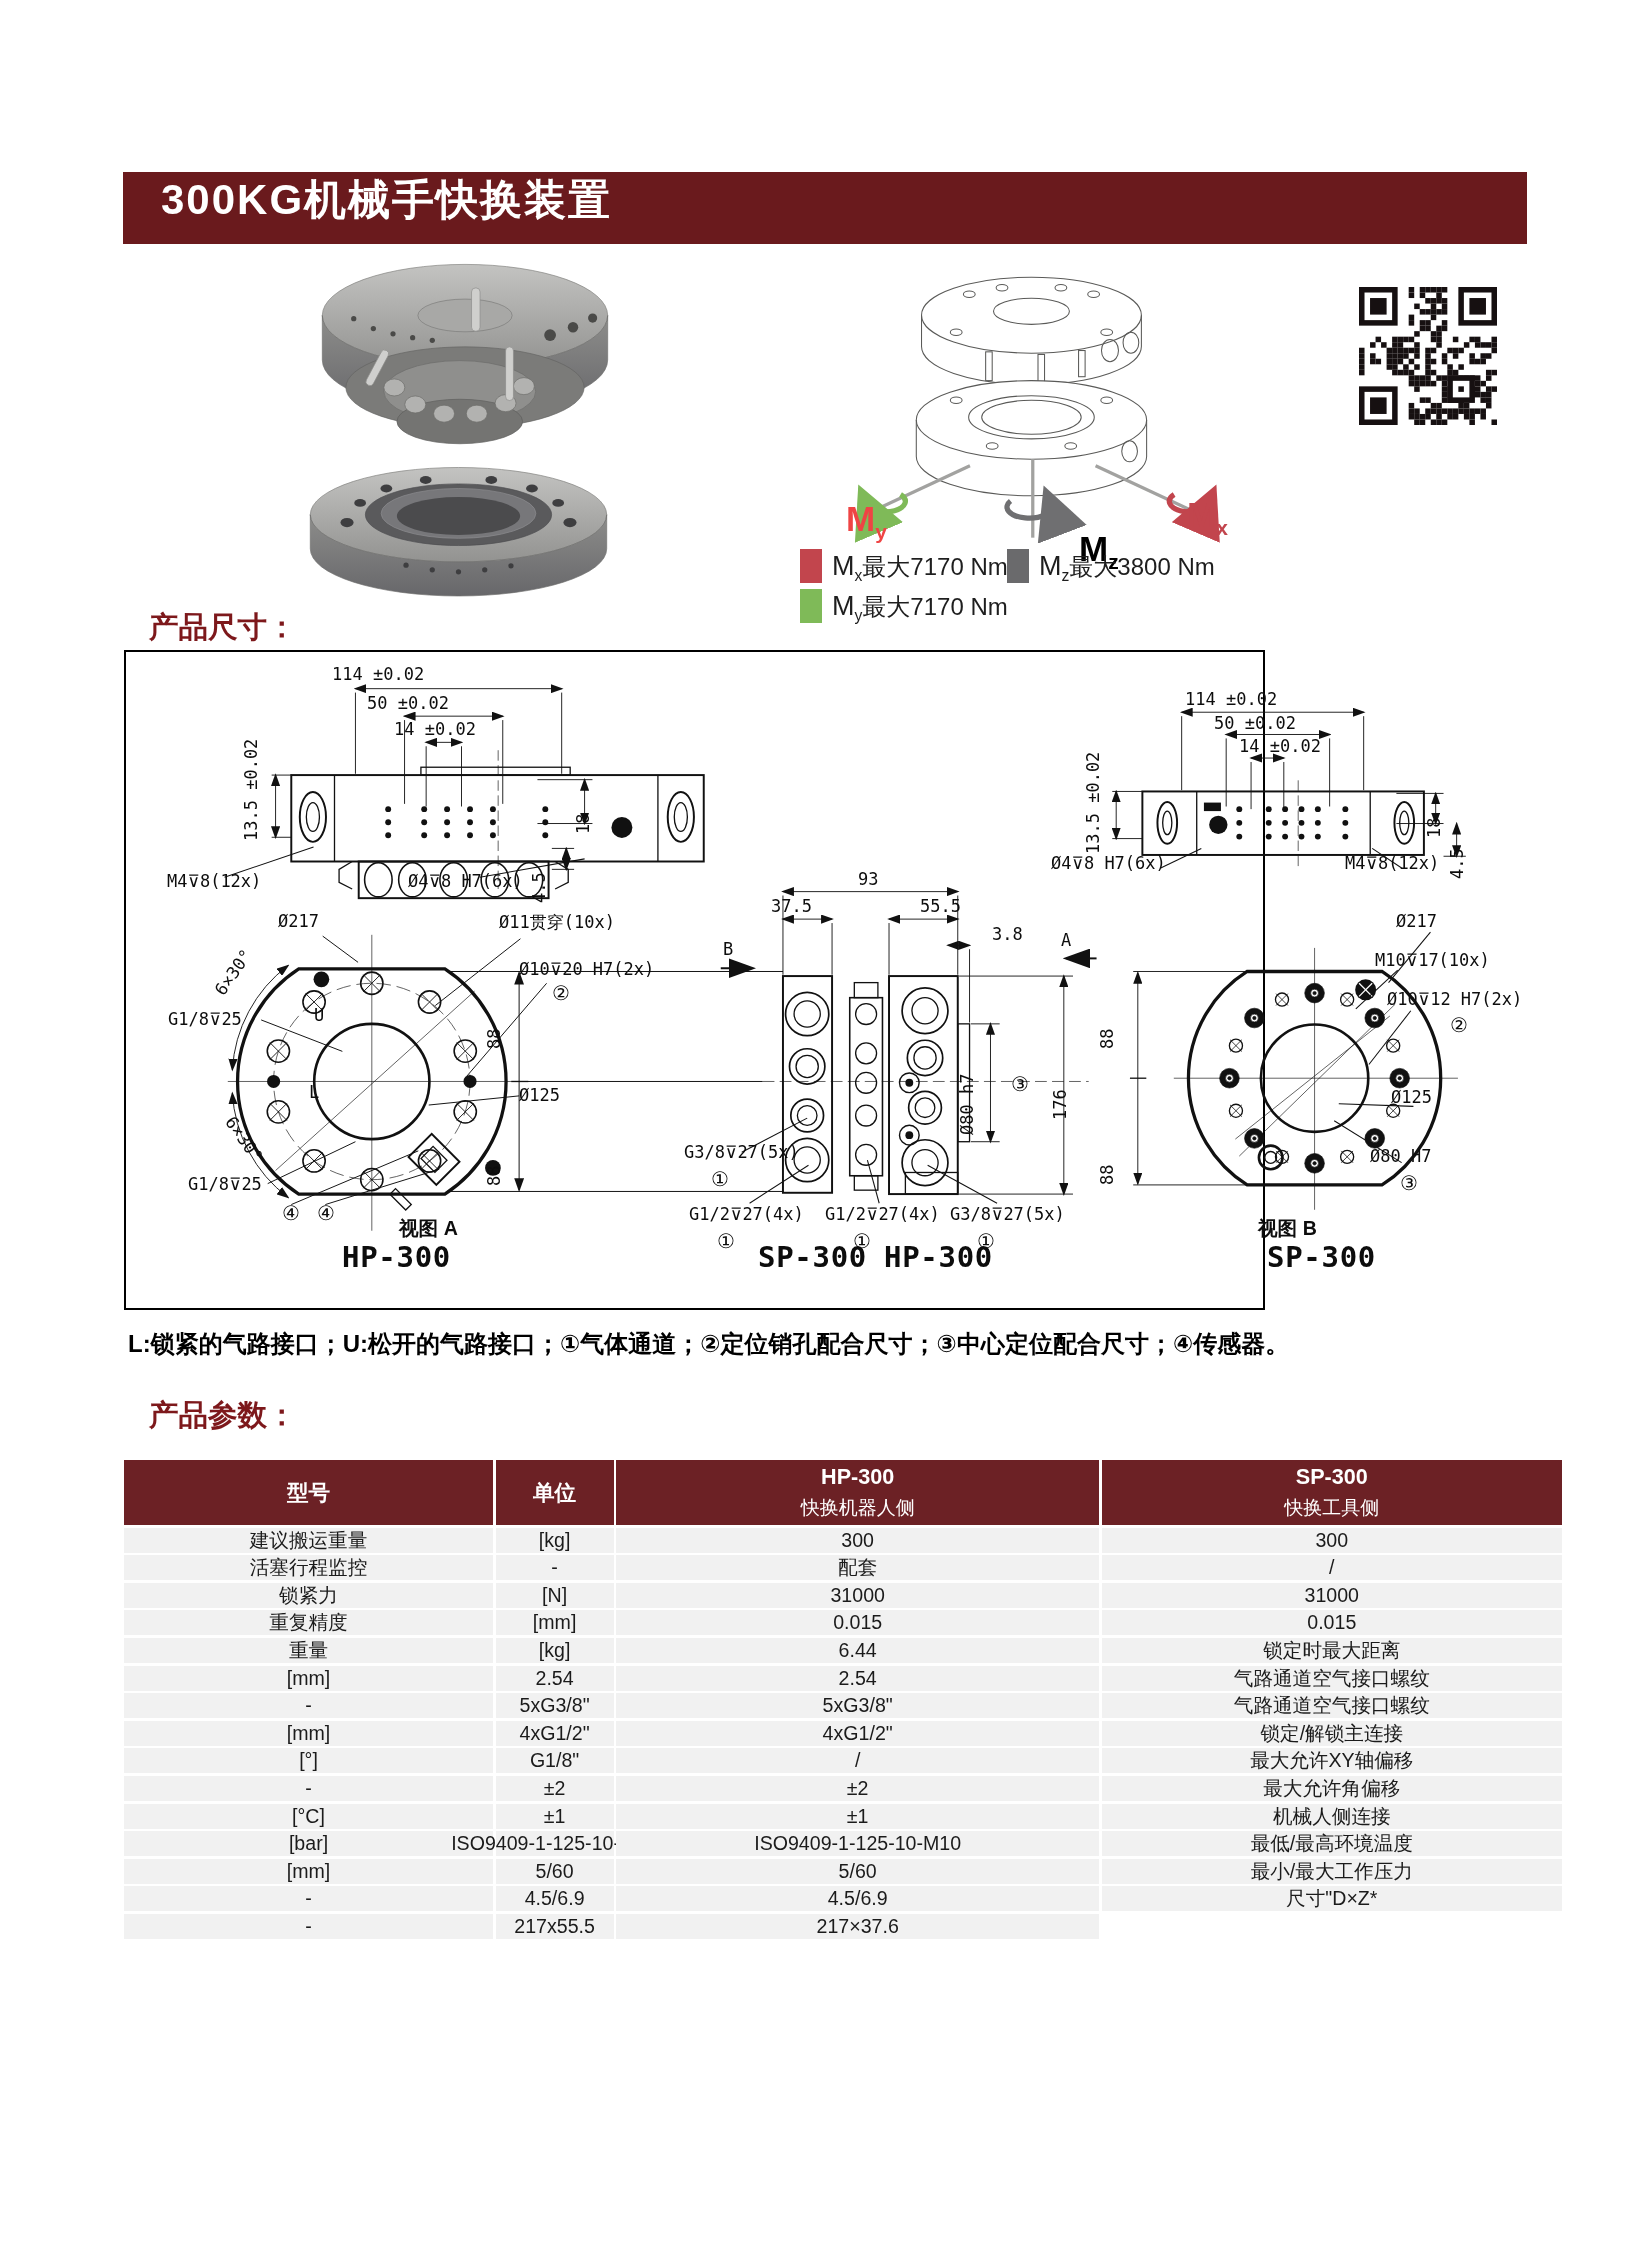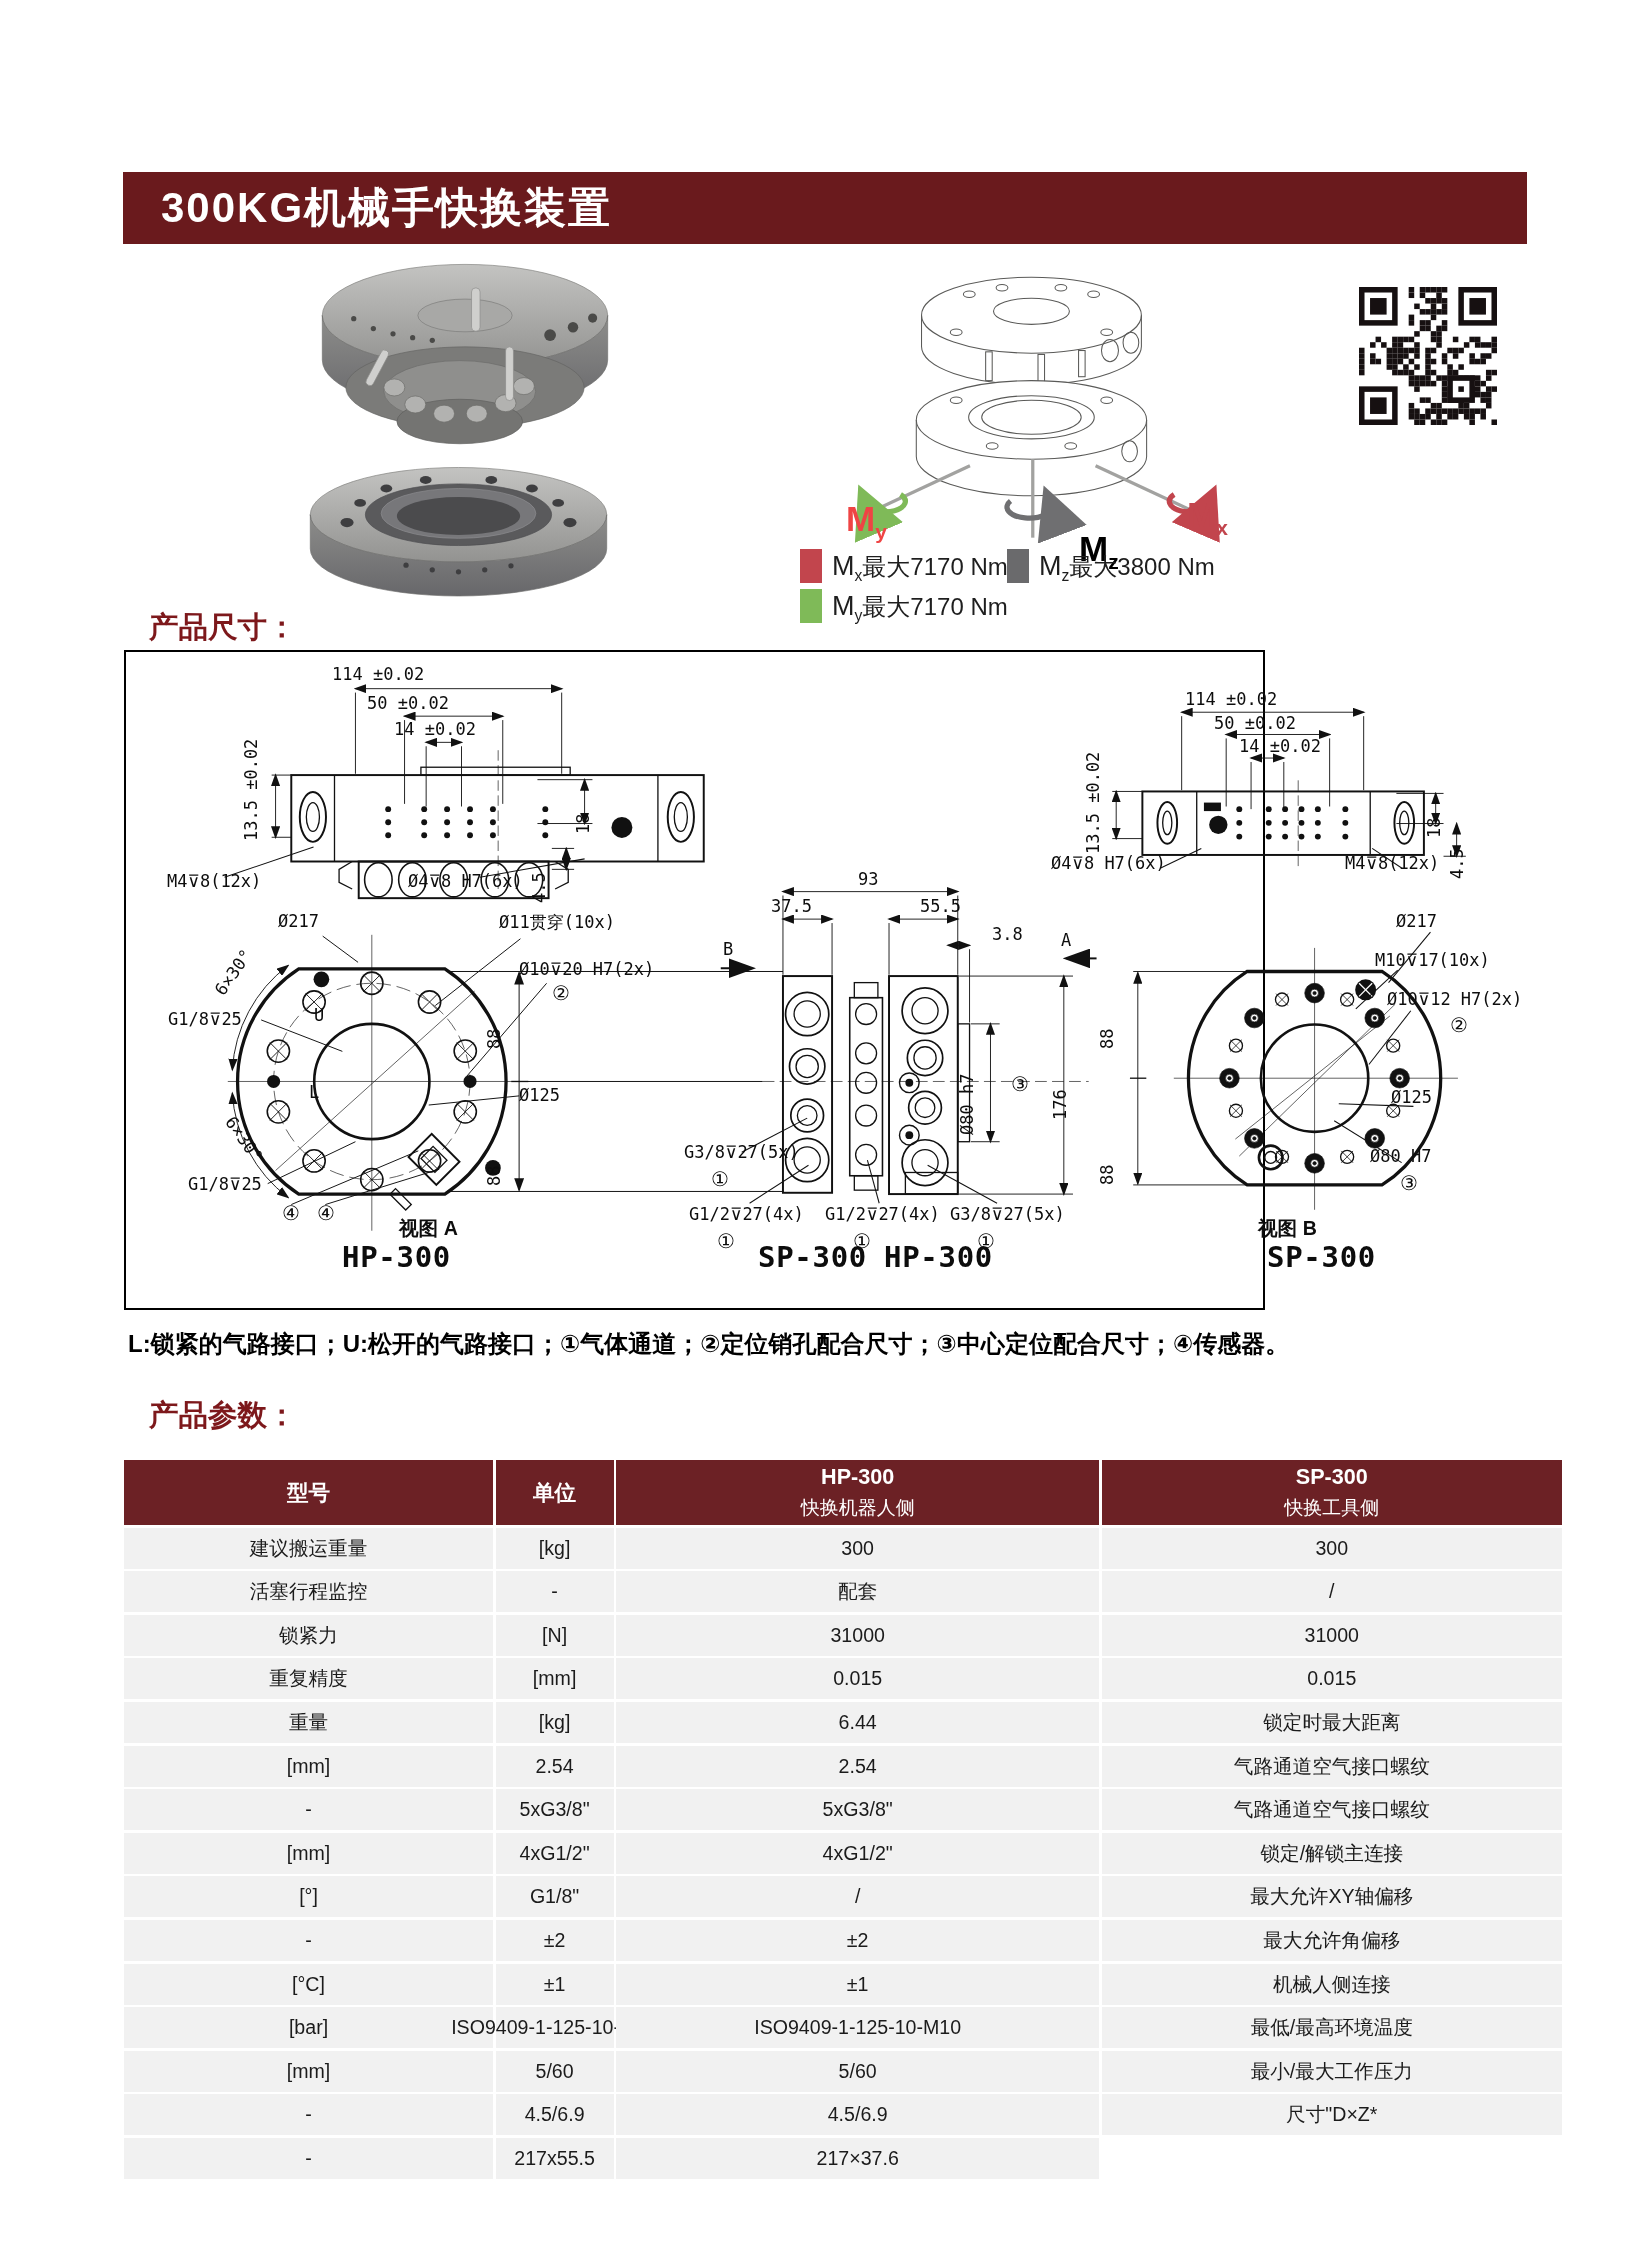--- a/index.html
+++ b/index.html
@@ -1,20 +1,20 @@
 <!DOCTYPE html>
 <html style="font-size:10.5px"><head>
 <meta charset="utf-8">
 <style>
   html,body{margin:0;padding:0;background:#e8e8e8}
   .page{position:relative;width:1647px;height:2250px;background:#ffffff;margin:0 auto;
         font-family:"Liberation Sans","DejaVu Sans",sans-serif;overflow:hidden}
   
   .titlebar{position:absolute;left:123px;top:172px;width:1404px;height:72px;background:#6a1a1d;
-            display:flex;align-items:center}
+            display:flex;}
   .titlebar span{font-size:42px;font-weight:700;color:#fff;padding-left:38px;letter-spacing:2px}
   
   .seclabel{position:absolute;font-size:29.5px;font-weight:700;color:#7d181b;white-space:nowrap}
   
   .legend-sq{position:absolute;width:22px;height:34px}
   .legend-tx{position:absolute;font-size:24px;color:#1e1e1e;white-space:nowrap;line-height:34px}
   .legend-tx .M{font-size:27px}
   .legend-tx sub,.m-axis sub{font-size:15.7px}
   
   .m-axis{position:absolute;font-weight:700;font-size:35px;white-space:nowrap}
@@ -32,21 +32,21 @@
   .viewt{font-family:"Liberation Sans","DejaVu Sans",sans-serif;font-size:19.6px;font-weight:700}
   .circ{font-size:20px}
   .note{position:absolute;left:128px;top:1328px;font-size:24px;font-weight:700;color:#000;white-space:nowrap}
   
   .ptable{position:absolute;left:124px;top:1460px;width:1438px;display:grid;
           grid-template-columns:369px 118px 483px 460px;gap:2.6px;background:#fff}
   .hcell{background:#6c2125;color:#fff;height:65px;display:flex;flex-direction:column;
          align-items:center;justify-content:center}
   .hcell .mod{font-size:21.6px;font-weight:700}
   .hcell .side{font-size:19px;margin-top:5.2px}
-  .cell{background:#f1f1f1;height:41px;display:flex;align-items:center;justify-content:center;
+  .cell{background:#f1f1f1;height:25px;display:flex;align-items:center;justify-content:center;
         font-size:19.6px;color:#1b1b1b;white-space:nowrap}
   .photo,.qr,.exploded{position:absolute}
 </style>
 </head>
 <body>
 
 <div class="page">
 
   <div class="titlebar">
     <span>300KG机械手快换装置</span>

